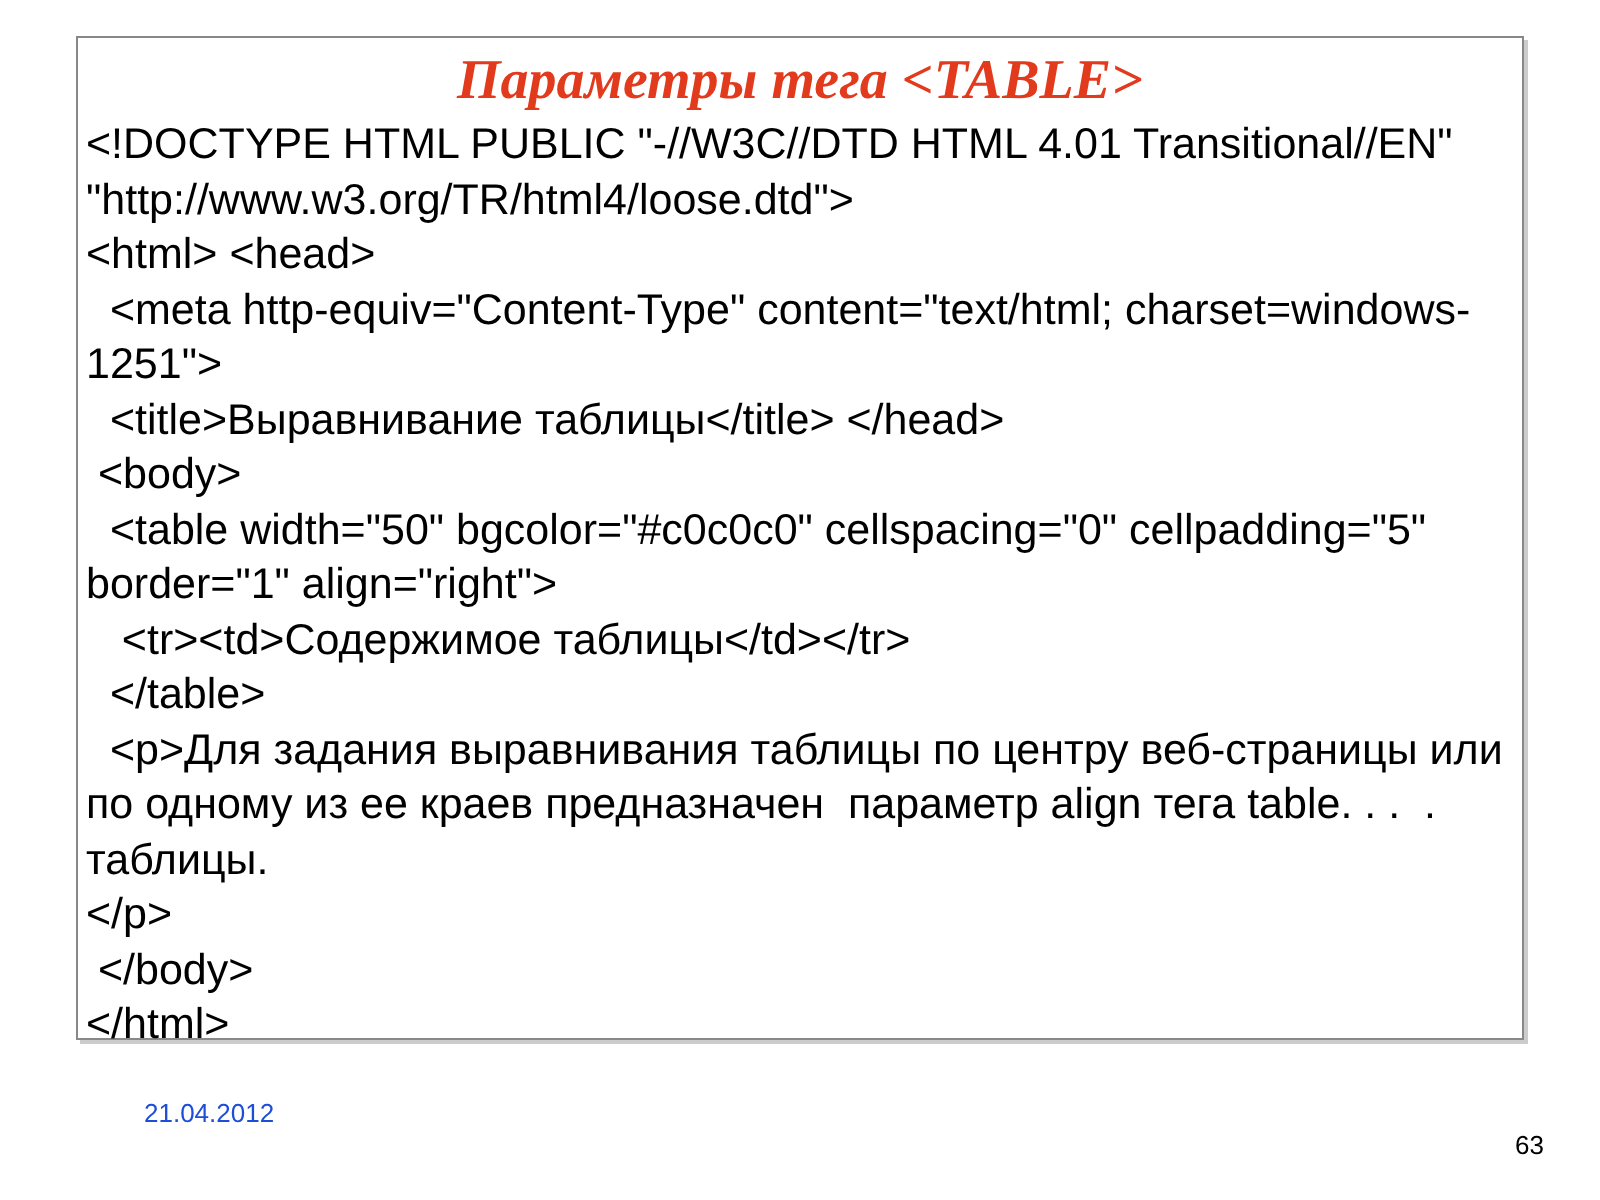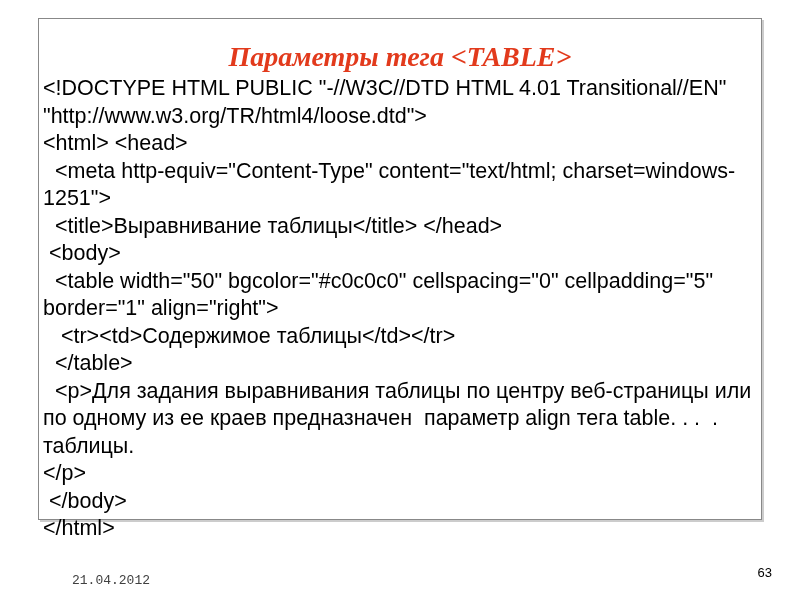--- a/index.html
+++ b/index.html
@@ -29,38 +29,37 @@
     box-sizing: border-box;
   }
   .title {
     text-align: center;
     font-family: "Times New Roman", Times, serif;
     font-style: italic;
     font-weight: bold;
     font-size: 28px;
     color: #e23a1c;
     padding: 6px 0 2px 0;
-    margin-top: 16px;
   }
   .code {
     font-family: Arial, sans-serif;
     font-size: 21.5px;
     color: #000;
     line-height: 1.28;
     padding: 0 4px 0 4px;
     white-space: pre-wrap;
     word-wrap: break-word;
   }
   .date {
     position: absolute;
     left: 72px;
-    bottom: 12px;
+    bottom: 36px;
     font-size: 13px;
-    color: #404040;
-    font-family: Liberation Mono, monospace;
+    color: #1d4ed8;
+    font-family: Liberation Sans, sans-serif;
   }
   .page-num {
     position: absolute;
     right: 28px;
     bottom: 20px;
     font-size: 13px;
     color: #000;
     font-family: Arial, sans-serif;
   }
 </style>

